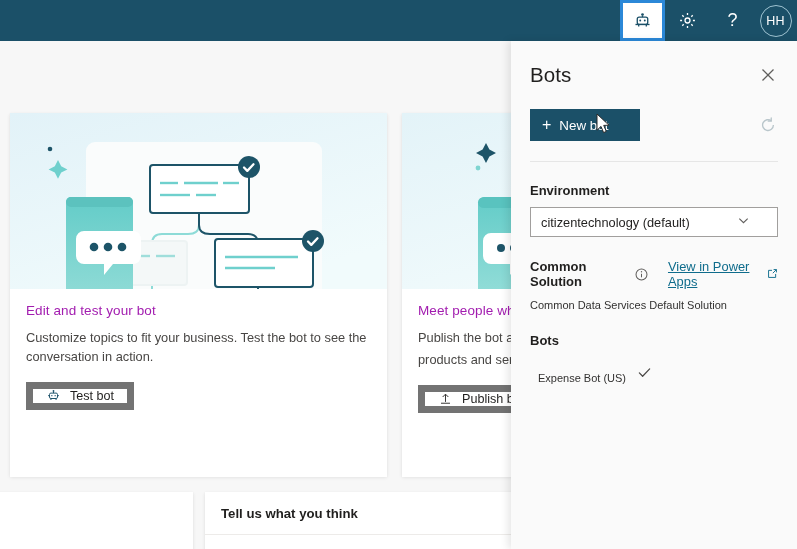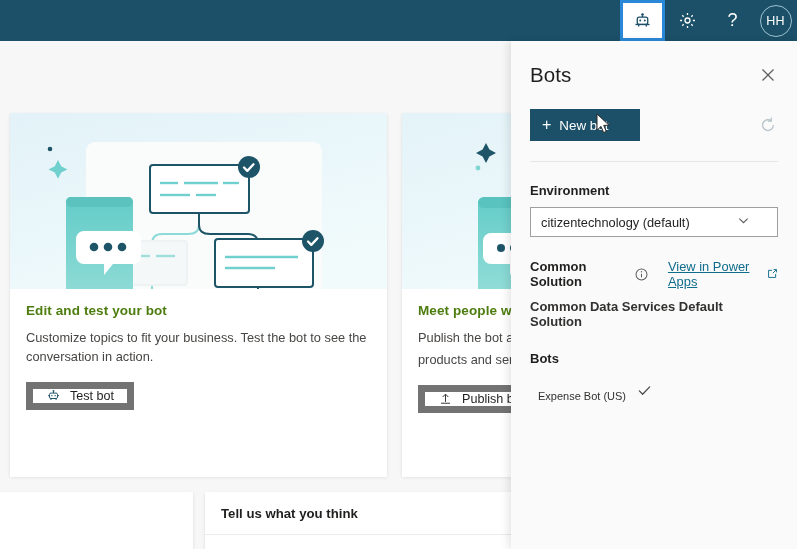--- a/index.html
+++ b/index.html
@@ -40,21 +40,21 @@
   .card {
     position: absolute; background: #ffffff;
     box-shadow: 0 1.2px 3.6px rgba(0,0,0,0.10), 0 0.3px 0.9px rgba(0,0,0,0.08);
   }
   #card-edit  { left: 10px; top: 72px; width: 377px; height: 364px; }
   #card-meet  { left: 402px; top: 72px; width: 377px; height: 364px; }
 
   .card-illus { height: 176px; width: 100%; overflow: hidden; position: relative; }
   .card-body { padding: 14px 16px 0 16px; }
   .card-title {
-    font-size: 13.5px; font-weight: bold; color: #4d7c0f; letter-spacing: .1px;
+    font-size: 13.5px; font-weight: normal; color: #a21caf; letter-spacing: .1px;
   }
   .card-desc {
     margin-top: 11px; font-size: 12.8px; color: #484644; line-height: 1.45; max-width: 345px;
   }
   .card-btn {
     margin-top: 16px; display: inline-flex; align-items: flex-end; gap: 9px;
     height: 28px; padding: 0 13px;
     border: 7px solid #737373; background: #ffffff; color: #201f1e;
     font-size: 12.6px; font-family: "Liberation Sans", sans-serif; cursor: pointer;
   }
@@ -114,21 +114,21 @@
   .select-value { font-size: 12.8px; color: #201f1e; }
   .chev { color: #605e5c; }
 
   .solution-row { display: flex; align-items: center; margin-top: 22px; gap: 7px; }
   .solution-label { font-size: 13px; font-weight: bold; color: #201f1e; }
   .info-icon { color: #605e5c; display: flex; align-items: center; }
   .powerapps-link {
     margin-left: 13px; font-size: 12.9px; color: #0f6c8c;
     text-decoration: underline; cursor: pointer; display: inline-flex; align-items: center; gap: 1px;
   }
-  .solution-value { font-size: 13px; color: #323130; margin-top: 10px; font-weight: bold; }
+  .solution-value { font-size: 11px; color: #323130; margin-top: 10px; }
 
   .bots-label { font-size: 13px; font-weight: bold; color: #201f1e; margin-top: 22px; }
   .bot-item {
     margin-top: 17px; margin-left: 8px; display: flex; align-items: center; gap: 11px; cursor: pointer;
   }
   .bot-name { font-size: 11px; color: #323130; margin-top: 7px; }
   .bot-check { color: #484644; }
 
   
   .cursor { position: absolute; left: 596px; top: 113px; z-index: 40; pointer-events: none; }

